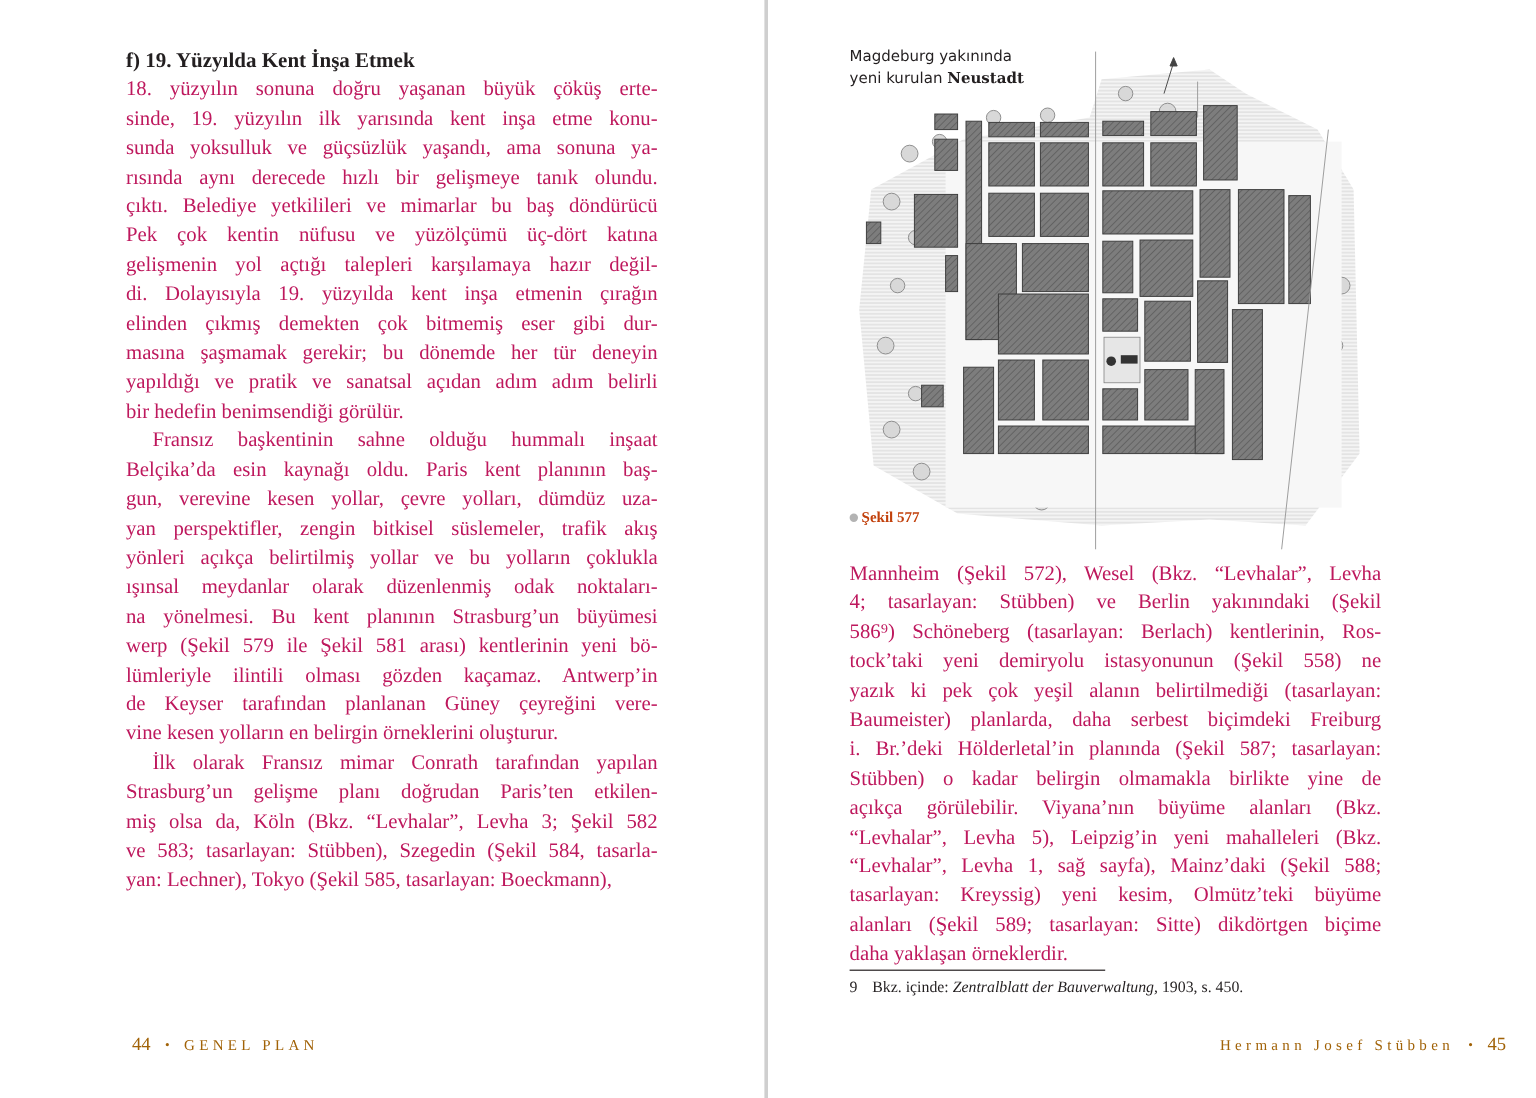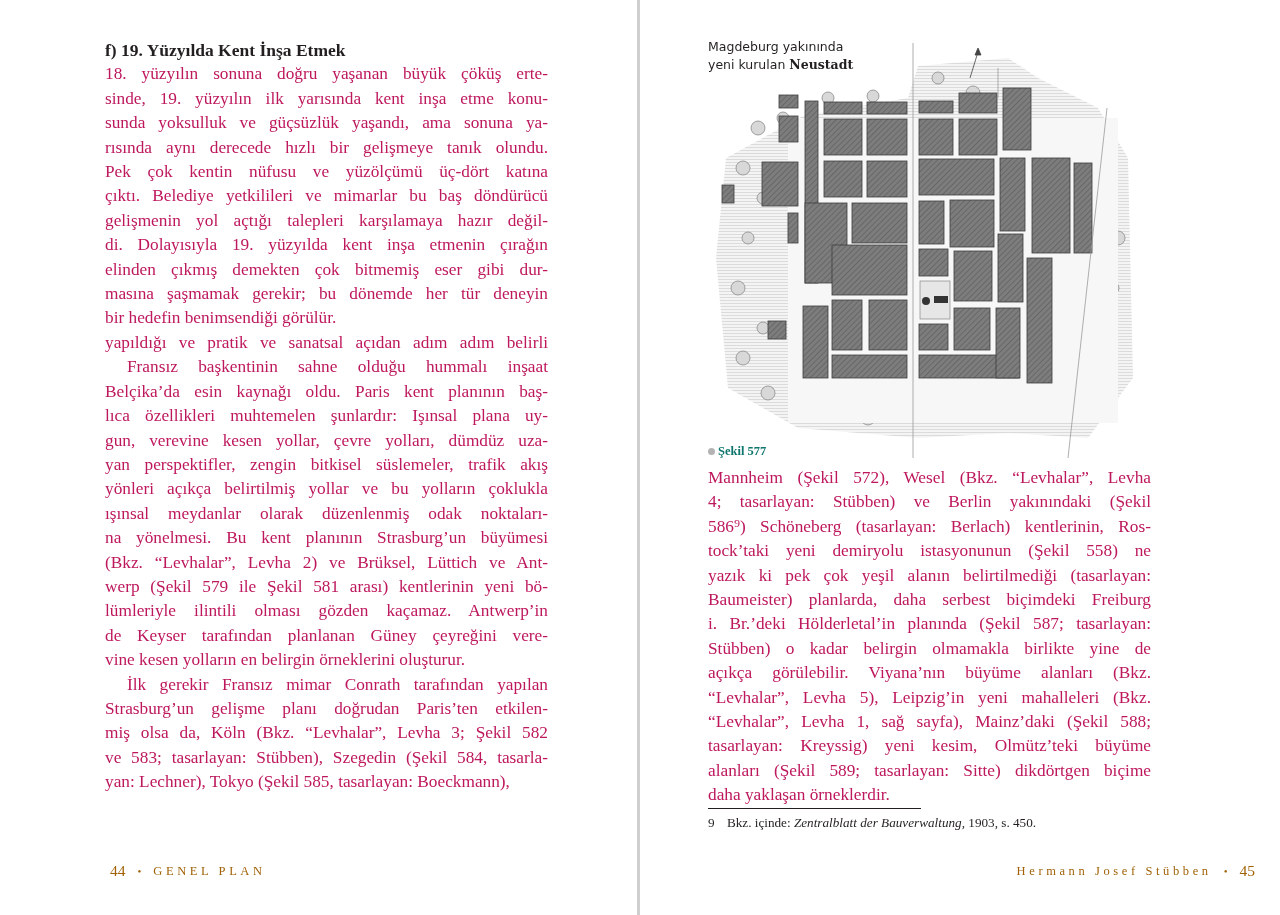--- a/index.html
+++ b/index.html
@@ -36,22 +36,22 @@
     position: absolute; left: 0; top: 0;
     font-family: "DejaVu Sans", sans-serif; font-size: 12.5px; line-height: 18px; color: #231f20;
     z-index: 2; background: rgba(255,255,255,0.0);
   }
   .fig-caption-title .bold {
     font-family: "DejaVu Serif", serif; font-weight: bold; font-size: 12.5px;
   }
   .map { position: absolute; left: 0; top: 0; width: 440px; height: 420px; }
   .fig-label {
     position: absolute; left: 0; top: 386px;
-    font-family: "Liberation Serif", serif; font-weight: bold; font-size: 12.5px; color: #0f766e;
-    display: flex; align-items: center; gap: 3px; margin-top: 20px;
+    font-family: "Liberation Serif", serif; font-weight: bold; font-size: 12.5px; color: #c2410c;
+    display: flex; align-items: center; gap: 3px;
   }
   .fig-dot { width: 7px; height: 7px; border-radius: 50%; background: #b3b3b3; display: inline-block; }
 
   .text-right { position: absolute; left: 92px; top: 466px; width: 443px; }
   .fn-rule { position: absolute; left: 92px; top: 808px; width: 213px; height: 1px; background: #231f20; }
   .footnote {
     position: absolute; left: 92px; top: 815px; width: 460px;
     font-family: "Liberation Serif", serif; font-size: 13.2px; color: #231f20; white-space: nowrap;
   }
   .footnote .num { margin-right: 9px; }
@@ -71,46 +71,44 @@
 <body>
 
 <div class="page page-left">
   <div class="col-left">
     <h2 class="heading">f) 19. Yüzyılda Kent İnşa Etmek</h2>
     <p class="para" id="lp0">
         <span class="ln">18. yüzyılın sonuna doğru yaşanan büyük çöküş erte-</span>
         <span class="ln">sinde, 19. yüzyılın ilk yarısında kent inşa etme konu-</span>
         <span class="ln">sunda yoksulluk ve güçsüzlük yaşandı, ama sonuna ya-</span>
         <span class="ln">rısında aynı derecede hızlı bir gelişmeye tanık olundu.</span>
+        <span class="ln">çıktı. Belediye yetkilileri ve mimarlar bu baş döndürücü</span>
         <span class="ln">Pek çok kentin nüfusu ve yüzölçümü üç-dört katına</span>
-        <span class="ln">çıktı. Belediye yetkilileri ve mimarlar bu baş döndürücü</span>
         <span class="ln">gelişmenin yol açtığı talepleri karşılamaya hazır değil-</span>
         <span class="ln">di. Dolayısıyla 19. yüzyılda kent inşa etmenin çırağın</span>
         <span class="ln">elinden çıkmış demekten çok bitmemiş eser gibi dur-</span>
         <span class="ln">masına şaşmamak gerekir; bu dönemde her tür deneyin</span>
+        <span class="ln">yapıldığı ve pratik ve sanatsal açıdan adım adım belirli</span>
         <span class="ln last">bir hedefin benimsendiği görülür.</span>
-        <span class="ln">yapıldığı ve pratik ve sanatsal açıdan adım adım belirli</span>
       </p>
     <p class="para" id="lp1">
         <span class="ln first-indent">Fransız başkentinin sahne olduğu hummalı inşaat</span>
         <span class="ln">Belçika’da esin kaynağı oldu. Paris kent planının baş-</span>
-        <span class="ln">lıca özellikleri muhtemelen şunlardır: Işınsal plana uy-</span>
         <span class="ln">gun, verevine kesen yollar, çevre yolları, dümdüz uza-</span>
         <span class="ln">yan perspektifler, zengin bitkisel süslemeler, trafik akış</span>
         <span class="ln">yönleri açıkça belirtilmiş yollar ve bu yolların çoklukla</span>
         <span class="ln">ışınsal meydanlar olarak düzenlenmiş odak noktaları-</span>
         <span class="ln">na yönelmesi. Bu kent planının Strasburg’un büyümesi</span>
-        <span class="ln">(Bkz. “Levhalar”, Levha 2) ve Brüksel, Lüttich ve Ant-</span>
         <span class="ln">werp (Şekil 579 ile Şekil 581 arası) kentlerinin yeni bö-</span>
         <span class="ln">lümleriyle ilintili olması gözden kaçamaz. Antwerp’in</span>
         <span class="ln">de Keyser tarafından planlanan Güney çeyreğini vere-</span>
         <span class="ln last">vine kesen yolların en belirgin örneklerini oluşturur.</span>
       </p>
     <p class="para" id="lp2">
-        <span class="ln first-indent">İlk gerekir Fransız mimar Conrath tarafından yapılan</span>
+        <span class="ln first-indent">İlk olarak Fransız mimar Conrath tarafından yapılan</span>
         <span class="ln">Strasburg’un gelişme planı doğrudan Paris’ten etkilen-</span>
         <span class="ln">miş olsa da, Köln (Bkz. “Levhalar”, Levha 3; Şekil 582</span>
         <span class="ln">ve 583; tasarlayan: Stübben), Szegedin (Şekil 584, tasarla-</span>
         <span class="ln last">yan: Lechner), Tokyo (Şekil 585, tasarlayan: Boeckmann),</span>
       </p>
   </div>
   <div class="folio folio-left">
     <span class="pnum">44</span>
     <span class="bullet">•</span>
     <span class="running">GENEL PLAN</span>

